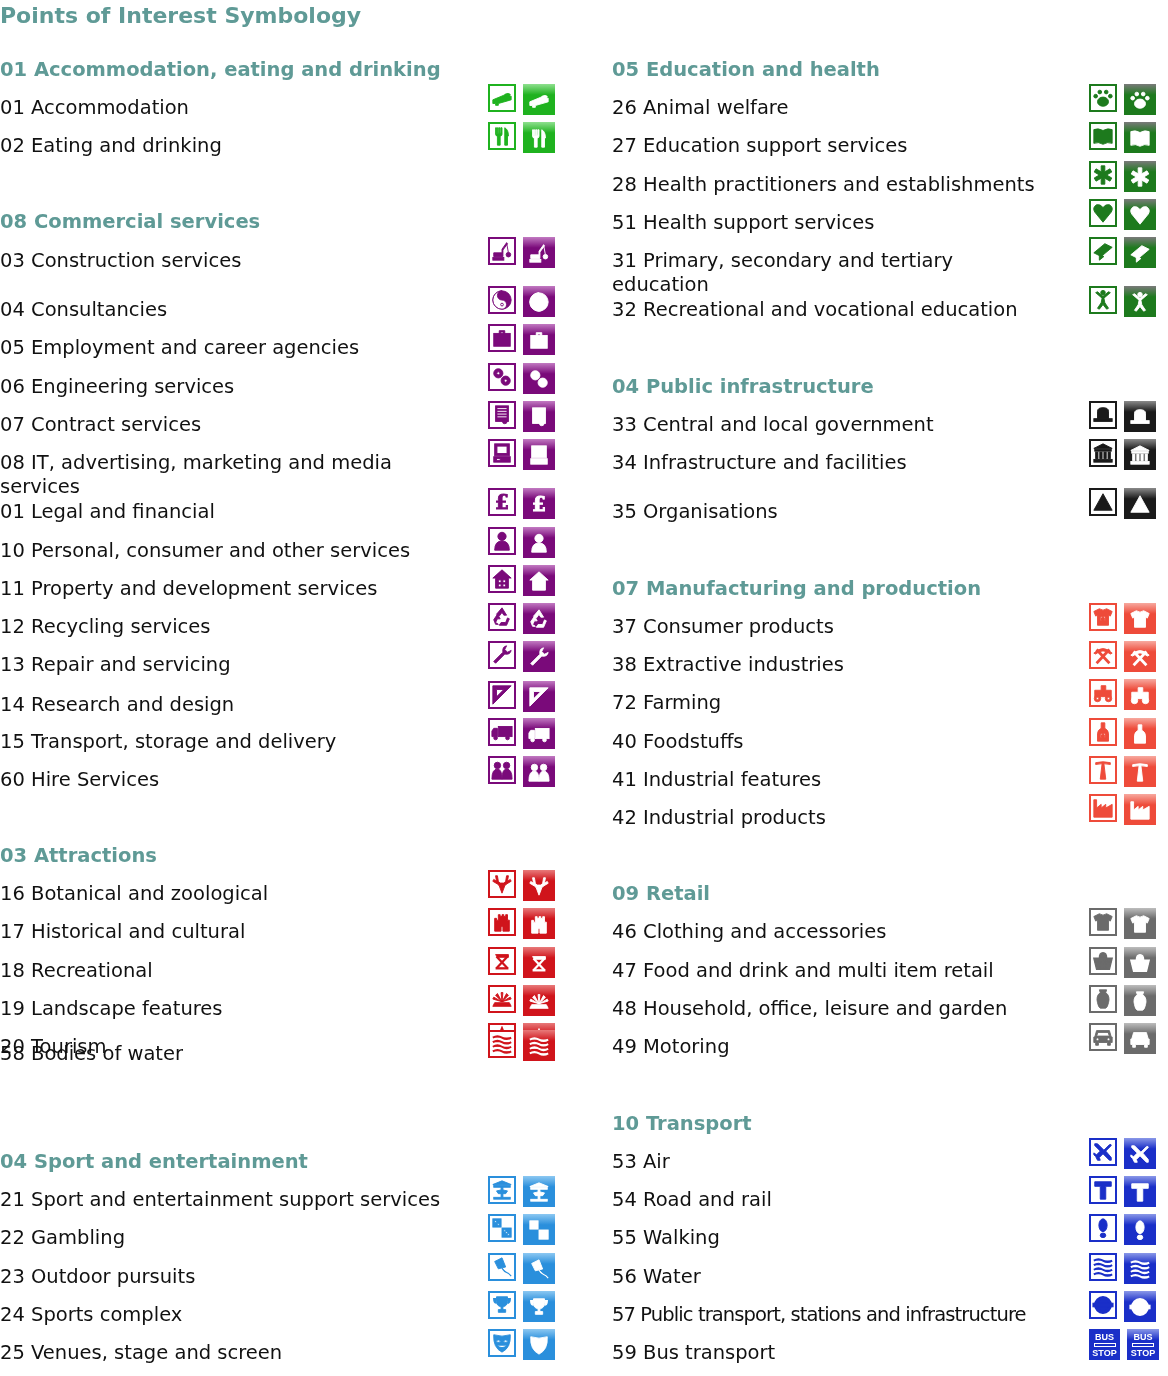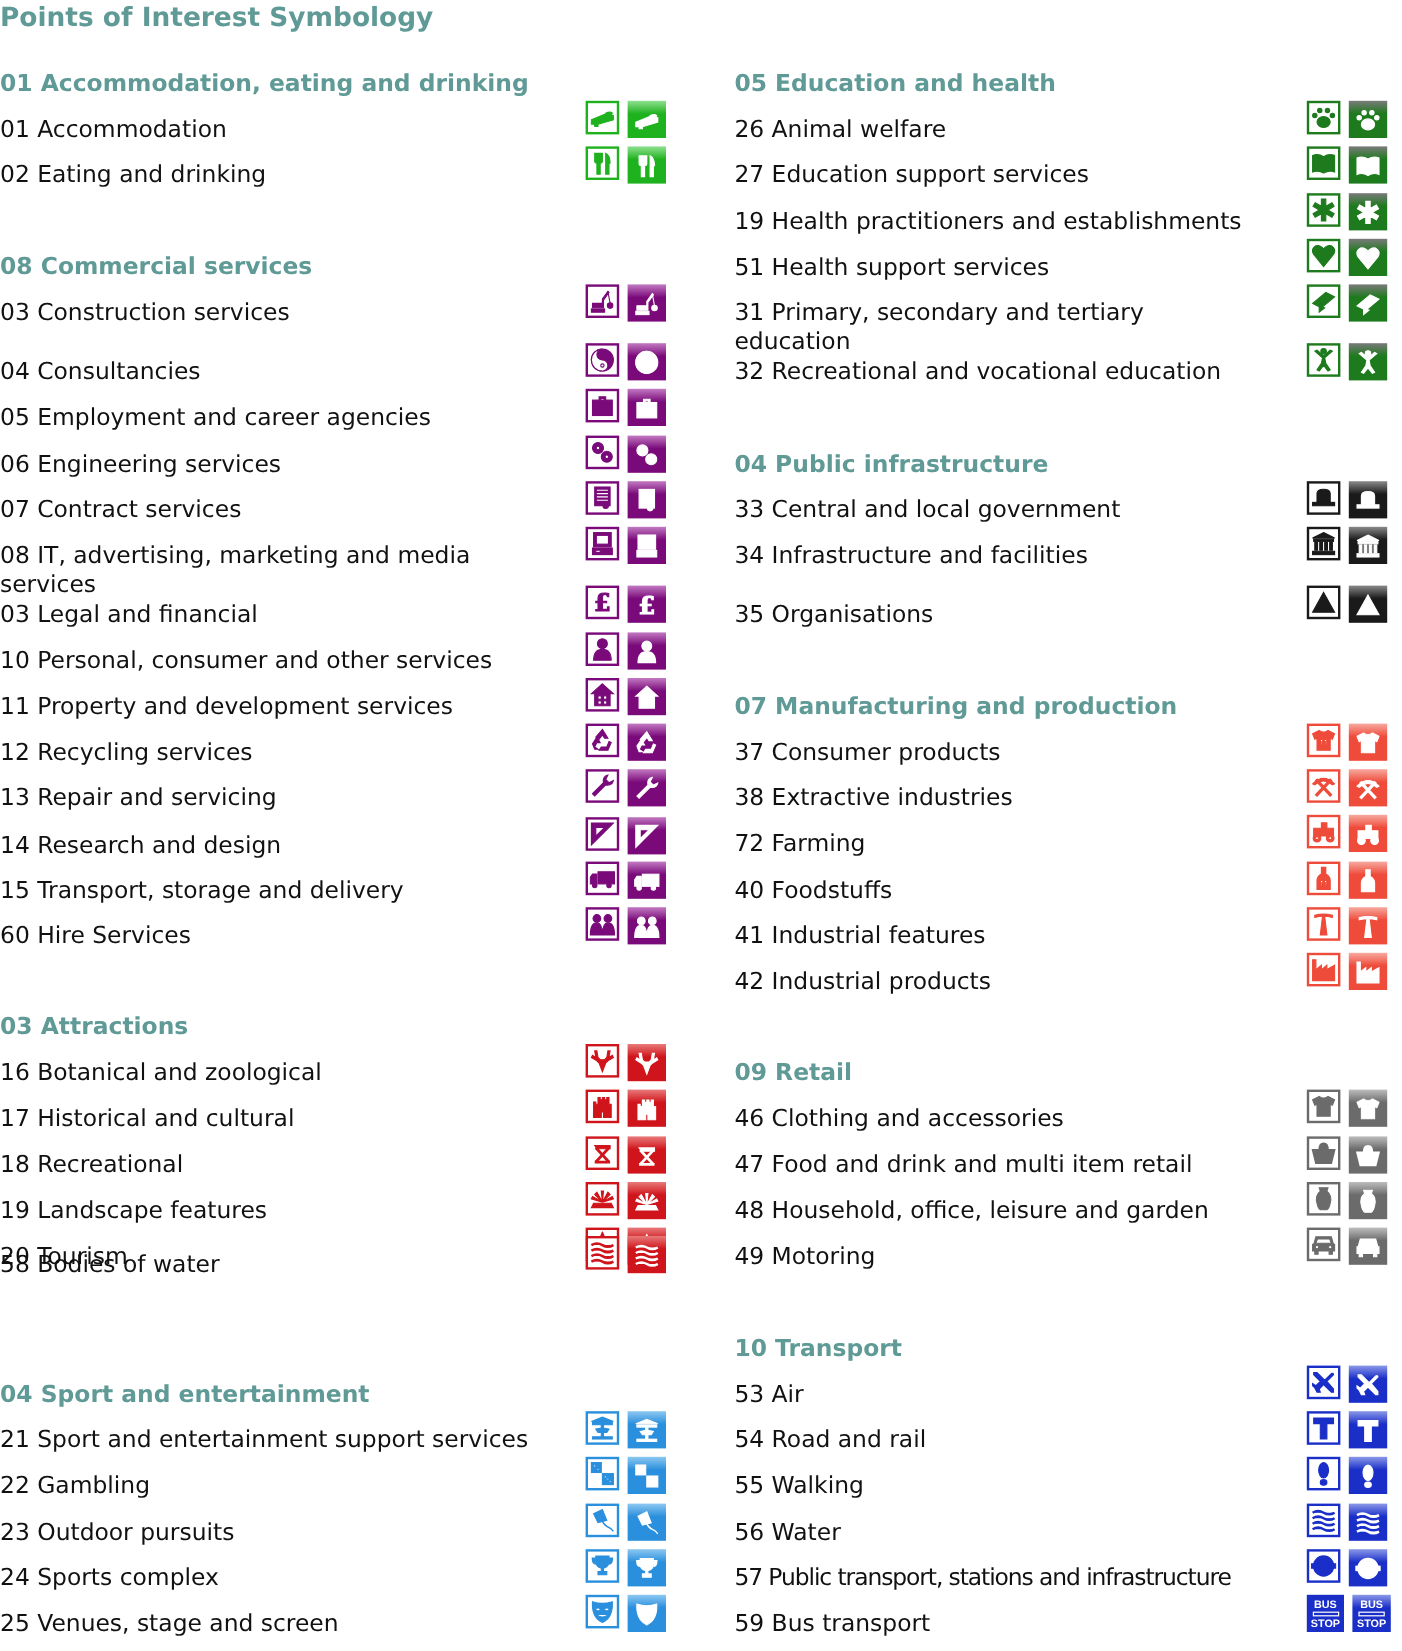--- a/index.html
+++ b/index.html
@@ -381,21 +381,21 @@
           </svg>
         </div>
         <div class="ico filled">
           <svg>
             <use href="#s-computer"></use>
           </svg>
         </div>
       </div>
   </div>
   <div class="row" style="top:500px">
-    <span class="label">03 Legal and financial</span>
+    <span class="label">01 Legal and financial</span>
     <div class="icons" style="--c:#7a0a7a;--c2:#c27ac2">
         <div class="ico outline">
           <svg>
             <use href="#s-pound"></use>
           </svg>
         </div>
         <div class="ico filled">
           <svg>
             <use href="#s-pound"></use>
           </svg>
@@ -705,21 +705,21 @@
           </svg>
         </div>
         <div class="ico filled">
           <svg>
             <use href="#s-book"></use>
           </svg>
         </div>
       </div>
   </div>
   <div class="row" style="top:173px">
-    <span class="label">19 Health practitioners and establishments</span>
+    <span class="label">28 Health practitioners and establishments</span>
     <div class="icons" style="--c:#1d7a1d;--c2:#7a7a7a">
         <div class="ico outline">
           <svg>
             <use href="#s-sol"></use>
           </svg>
         </div>
         <div class="ico filled">
           <svg>
             <use href="#s-sol"></use>
           </svg>

